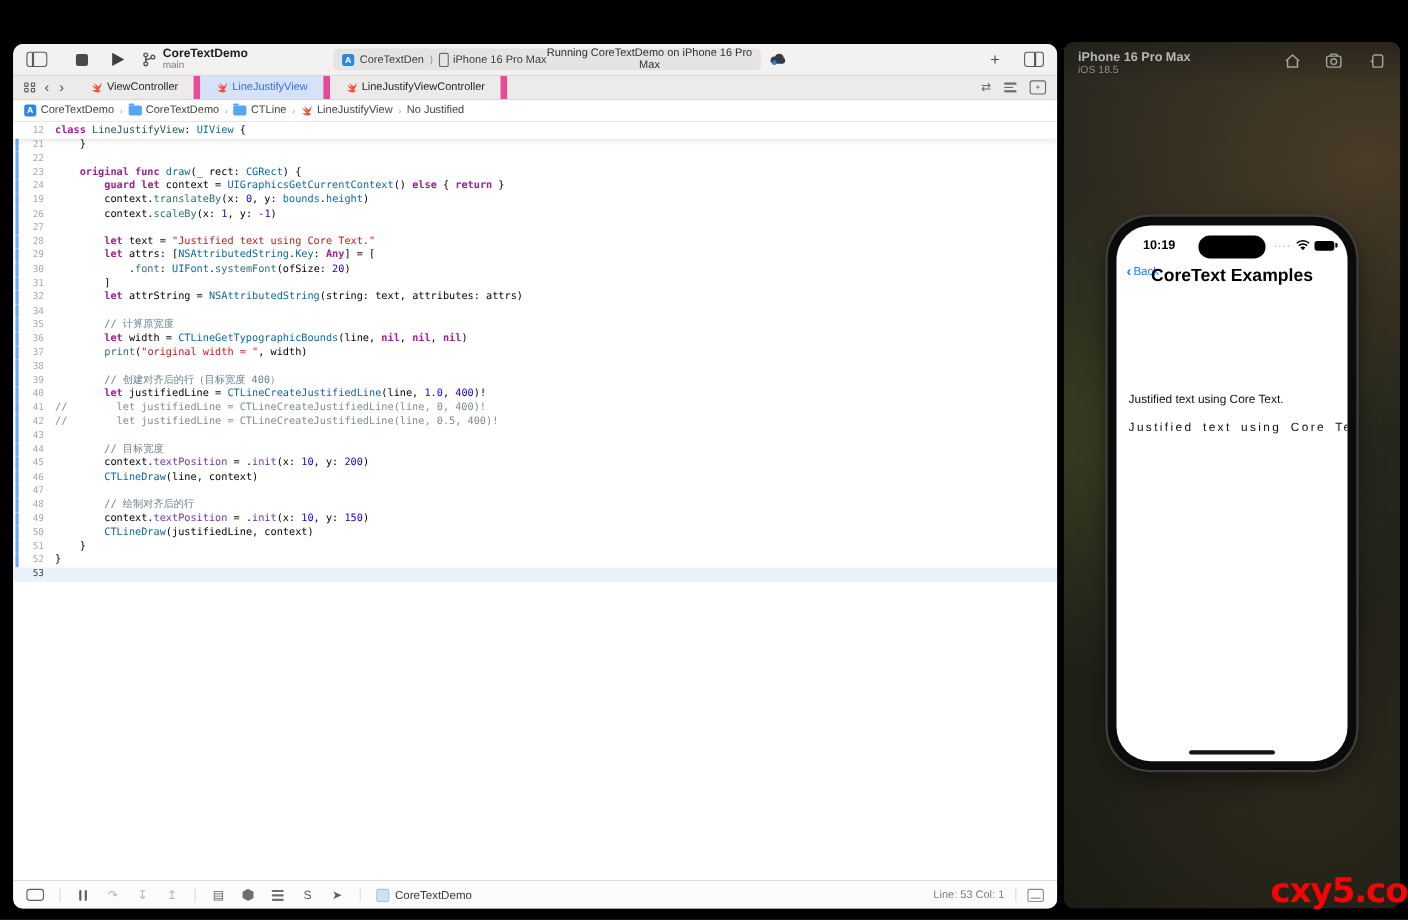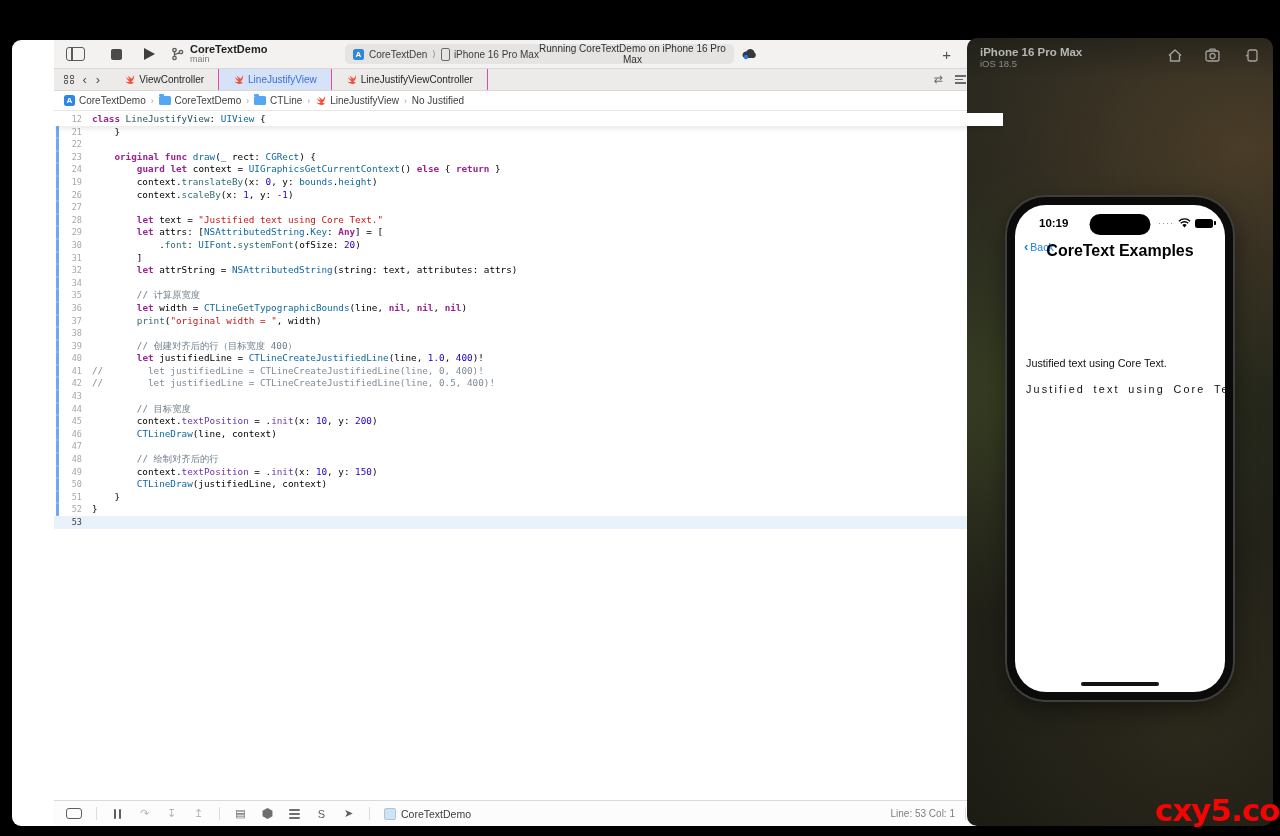--- a/index.html
+++ b/index.html
@@ -1,21 +1,21 @@
 <!DOCTYPE html>
 <html><head>
 <meta charset="utf-8">
 <style>
   html,body{margin:0;padding:0;background:#000;}
   .canvas{position:relative;width:1280px;height:836px;background:#000;overflow:hidden;
           font-family:"Liberation Sans", sans-serif;-webkit-font-smoothing:antialiased;}
 
   
   .xcode{position:absolute;left:12px;top:40px;width:949px;height:786px;background:#fff;
-         border-radius:9px;overflow:hidden;display:flex;flex-direction:column;padding-left:42px;}
+         border-radius:9px;overflow:hidden;display:flex;flex-direction:column;}
   .toolbar{height:28px;background:#F3F2F1;border-bottom:1px solid #D9D8D7;display:flex;
            align-items:center;position:relative;flex:none;}
   .tb-icon{color:#4F4F4F;font-size:12px;display:flex;align-items:center;justify-content:center;}
   .sidebar-toggle{margin-left:12px;width:17px;height:12px;border:1.5px solid #5A5A5A;border-radius:3px;position:relative;}
   .sidebar-toggle:before{content:"";position:absolute;left:4px;top:0;bottom:0;width:1.5px;background:#5A5A5A;}
   .stop-btn{margin-left:26px;width:11px;height:11px;background:#4A4A4A;border-radius:2px;}
   .run-btn{margin-left:22px;width:0;height:0;border-left:11px solid #3E3E3E;border-top:6.5px solid transparent;border-bottom:6.5px solid transparent;}
   .branch-ic{margin-left:16px;}
   .scheme-block{margin-left:6px;line-height:1.05;}
   .scheme-title{font-size:11px;font-weight:bold;color:#1F1F1F;}
@@ -33,21 +33,21 @@
   .editor-split-ic{width:16px;height:12px;border:1.5px solid #5A5A5A;border-radius:3px;position:relative;}
   .editor-split-ic:before{content:"";position:absolute;left:50%;top:0;bottom:0;width:1.5px;background:#5A5A5A;}
 
   
   .tabbar{height:21px;background:#ECEBEA;border-bottom:1px solid #D9D8D7;display:flex;align-items:stretch;flex:none;position:relative;}
   .tab-controls{display:flex;align-items:center;gap:9px;padding:0 10px;color:#5C5C5C;}
   .grid-ic{display:grid;grid-template-columns:4px 4px;grid-template-rows:4px 4px;gap:1.5px;}
   .grid-ic i{border:1px solid #5C5C5C;border-radius:1px;display:block;}
   .navchev{font-size:13px;color:#4E4E4E;line-height:1;}
   .tab{display:flex;align-items:center;gap:4px;padding:0 14px;font-size:10px;color:#262626;
-       border-right:1px solid #ec4899;white-space:nowrap;}
+       border-right:6px solid #ec4899;white-space:nowrap;}
   .tab.active{background:#D5E2F8;color:#3A6FD8;}
   .swift-ic{width:11px;height:11px;flex:none;}
   .tabbar-right{position:absolute;right:10px;top:0;height:100%;display:flex;align-items:center;gap:12px;color:#6B6B6B;font-size:11px;}
   .adjust-ic{display:flex;flex-direction:column;gap:2px;}
   .adjust-ic i{display:block;height:1.5px;background:#6B6B6B;}
   .adjust-ic i:nth-child(1){width:11px;} .adjust-ic i:nth-child(2){width:8px;} .adjust-ic i:nth-child(3){width:11px;}
   .addedit-ic{width:13px;height:11px;border:1.3px solid #6B6B6B;border-radius:2.5px;position:relative;font-size:8px;color:#6B6B6B;display:flex;align-items:center;justify-content:center;}
 
   
   .crumbbar{height:19px;background:#FFFFFF;border-bottom:1px solid #E8E7E6;display:flex;align-items:center;

